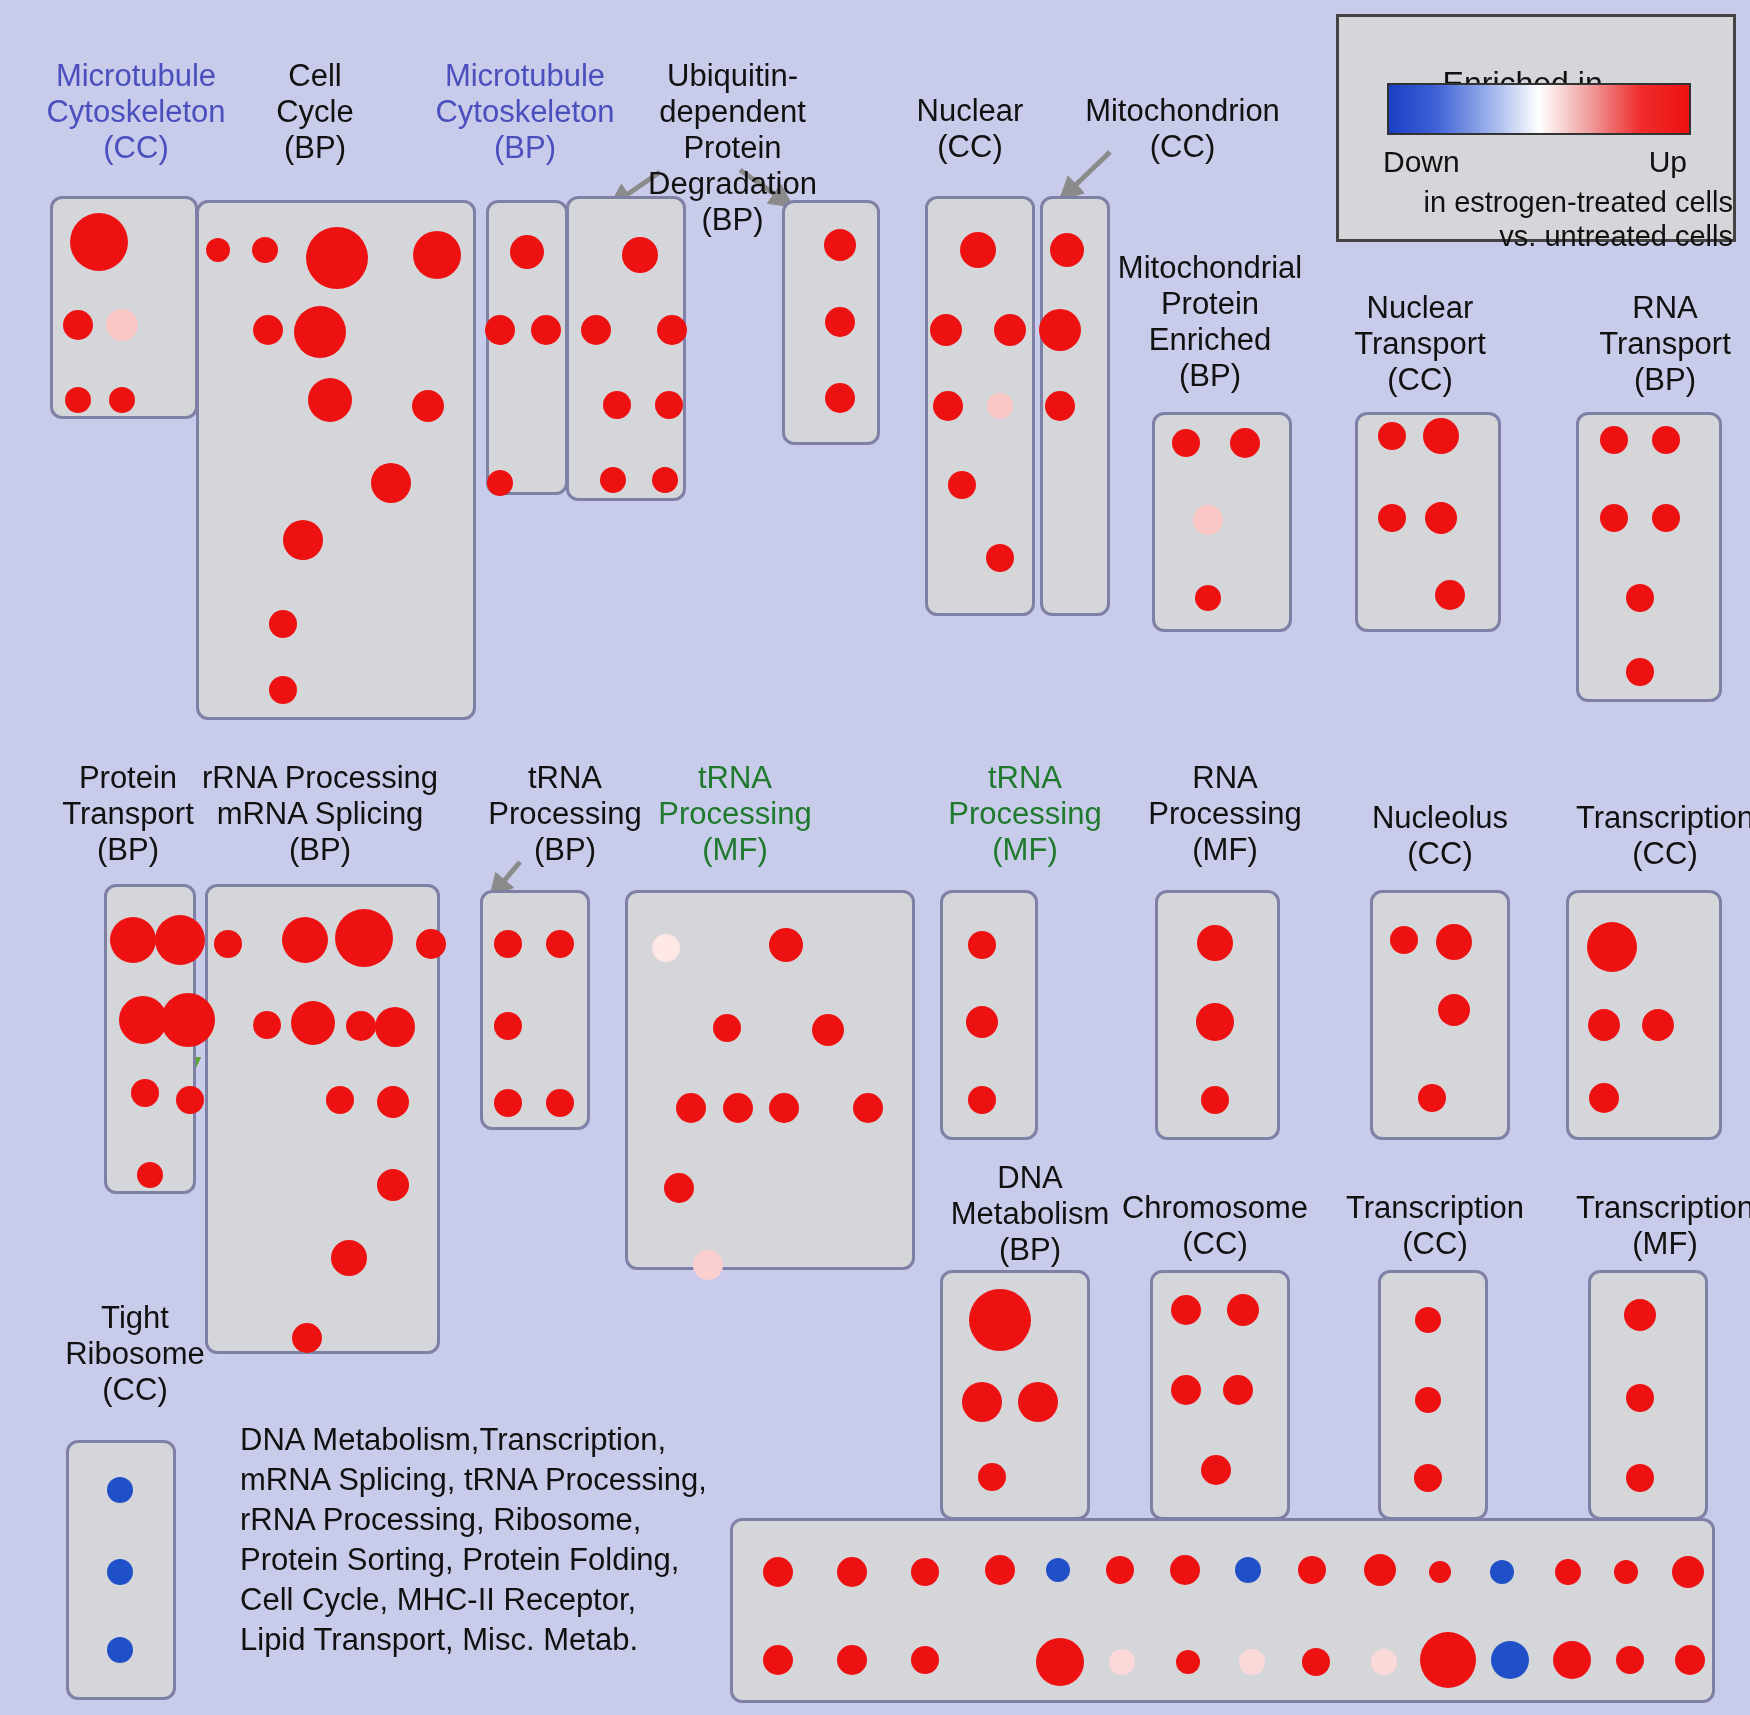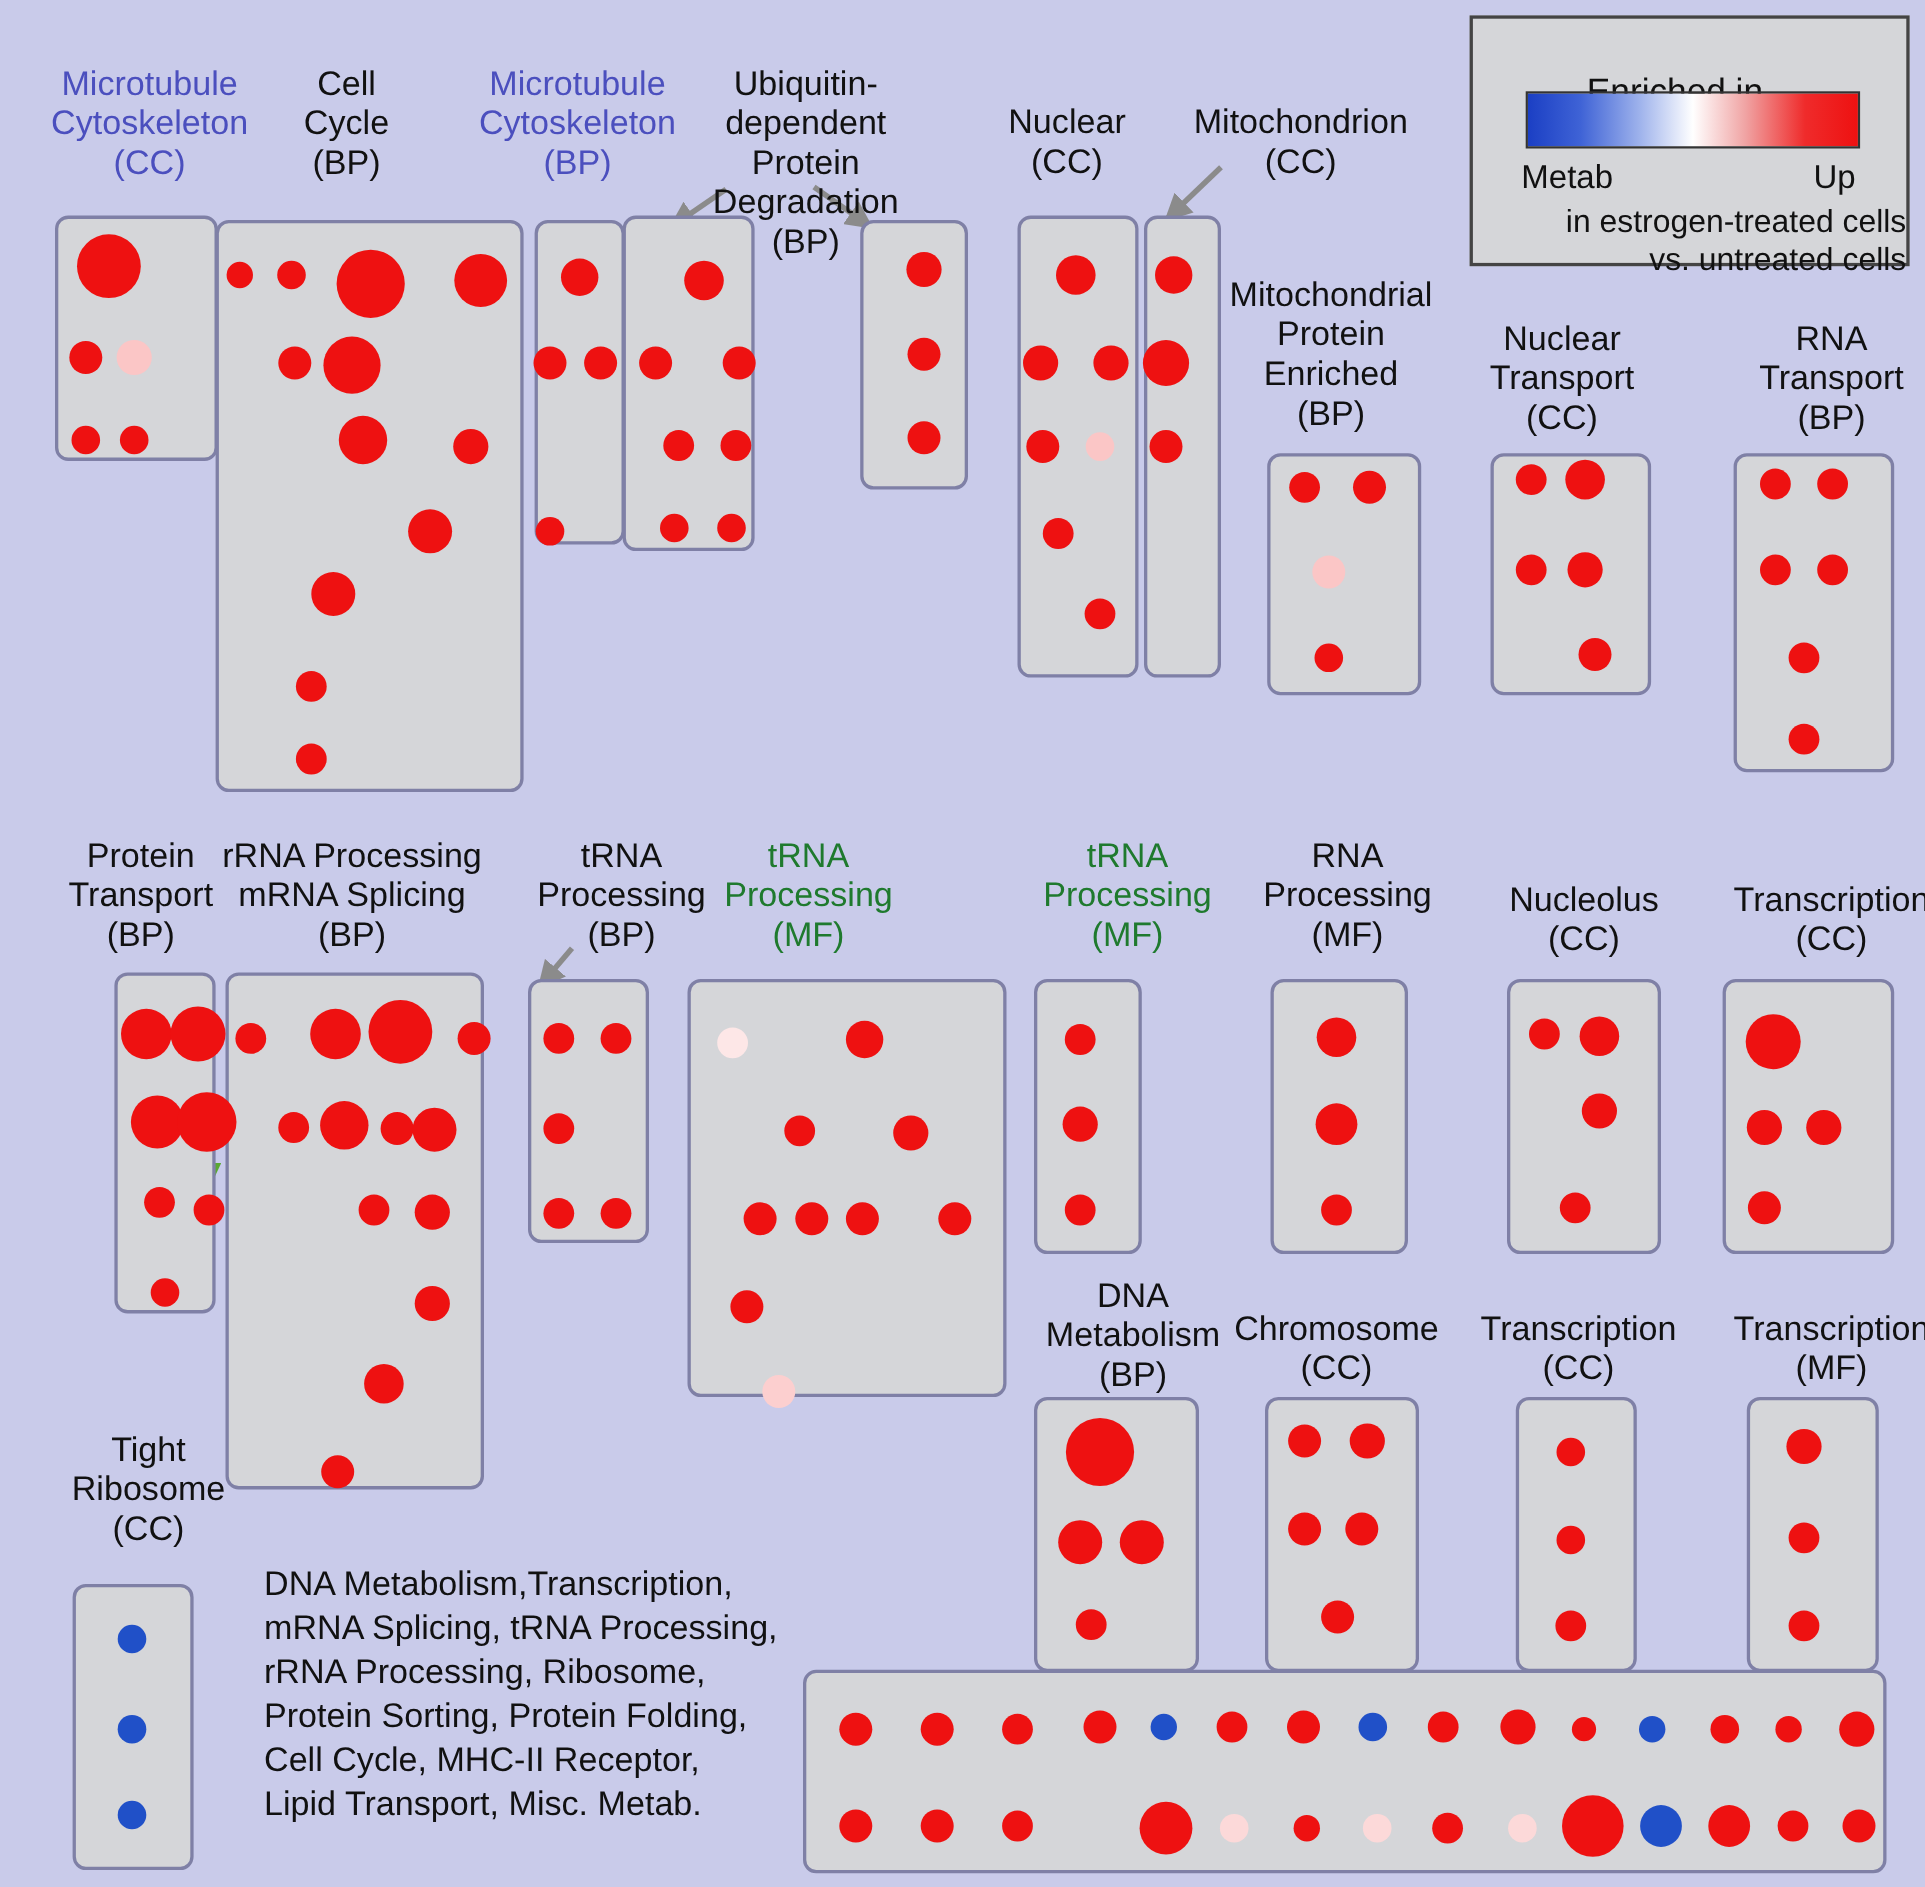--- a/index.html
+++ b/index.html
@@ -461,19 +461,19 @@
   <div class="blurb" style="left:240px; top:1420px; width:520px;">DNA Metabolism,Transcription,
 mRNA Splicing, tRNA Processing,
 rRNA Processing, Ribosome,
 Protein Sorting, Protein Folding,
 Cell Cycle, MHC-II Receptor,
 Lipid Transport, Misc. Metab.</div>
 
   <div class="legendbox" style="left:1336px; top:14px; width:400px; height:228px;">
     <div class="legend-title" style="top:0;margin-top:48px;">Enriched in...</div>
     <div class="legend-gradient" style="left:48px; top:66px; width:304px; height:52px;"></div>
-    <div class="legend-sub" style="left:44px; top:128px;">Metab</div>
+    <div class="legend-sub" style="left:44px; top:128px;">Down</div>
     <div class="legend-sub" style="right:46px; top:128px;">Up</div>
     <div class="legend-foot" style="top:168px;">in estrogen-treated cells
 vs. untreated cells</div>
   </div>
 
 </div>
 
 </body></html>

